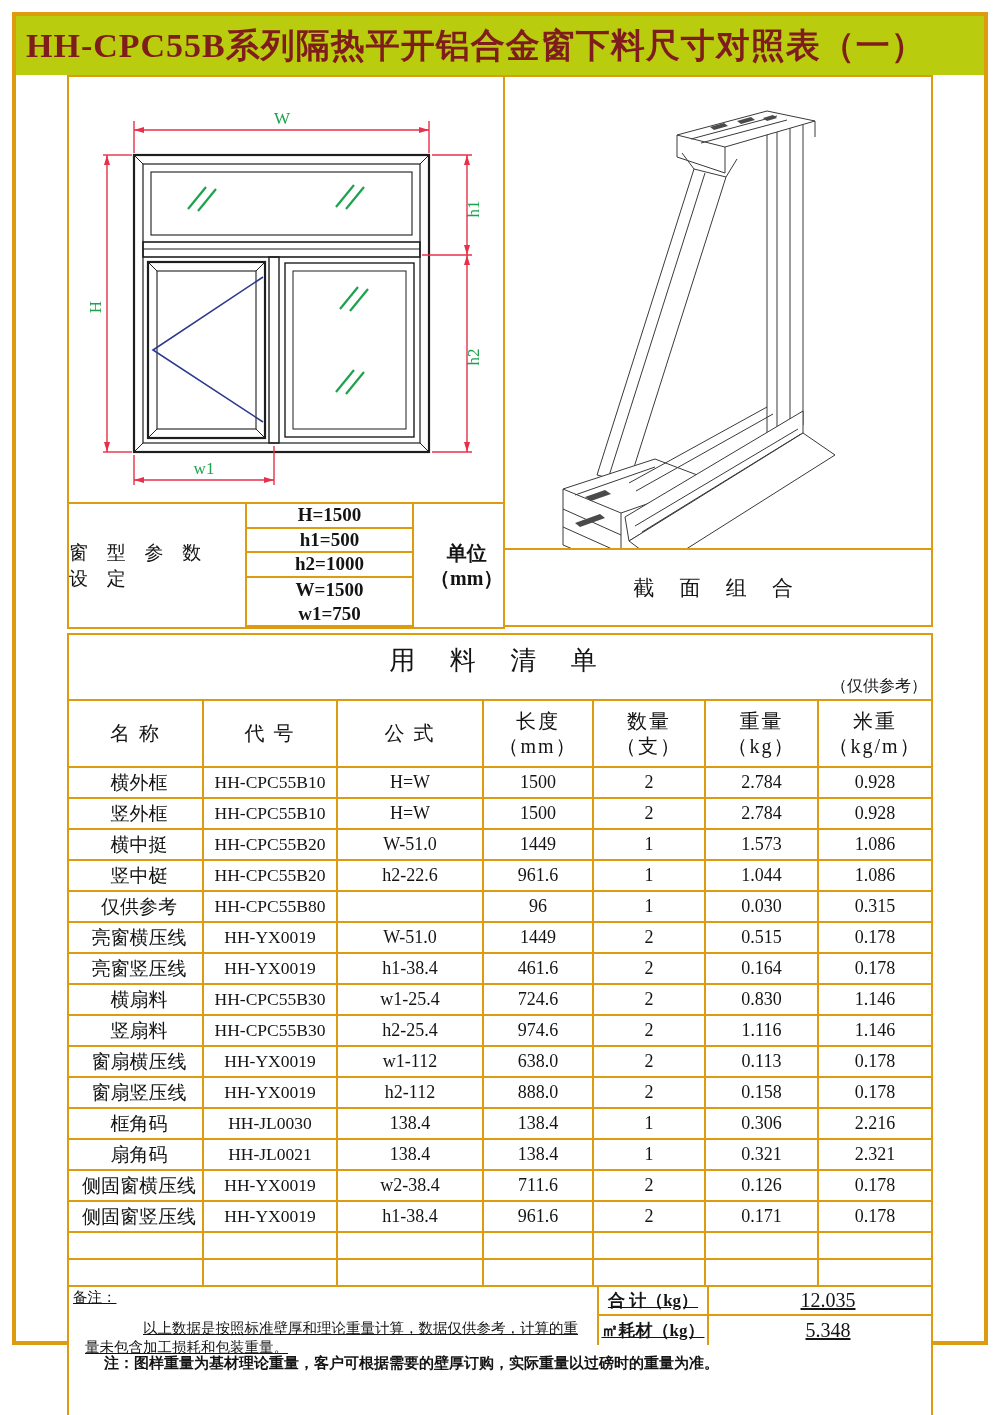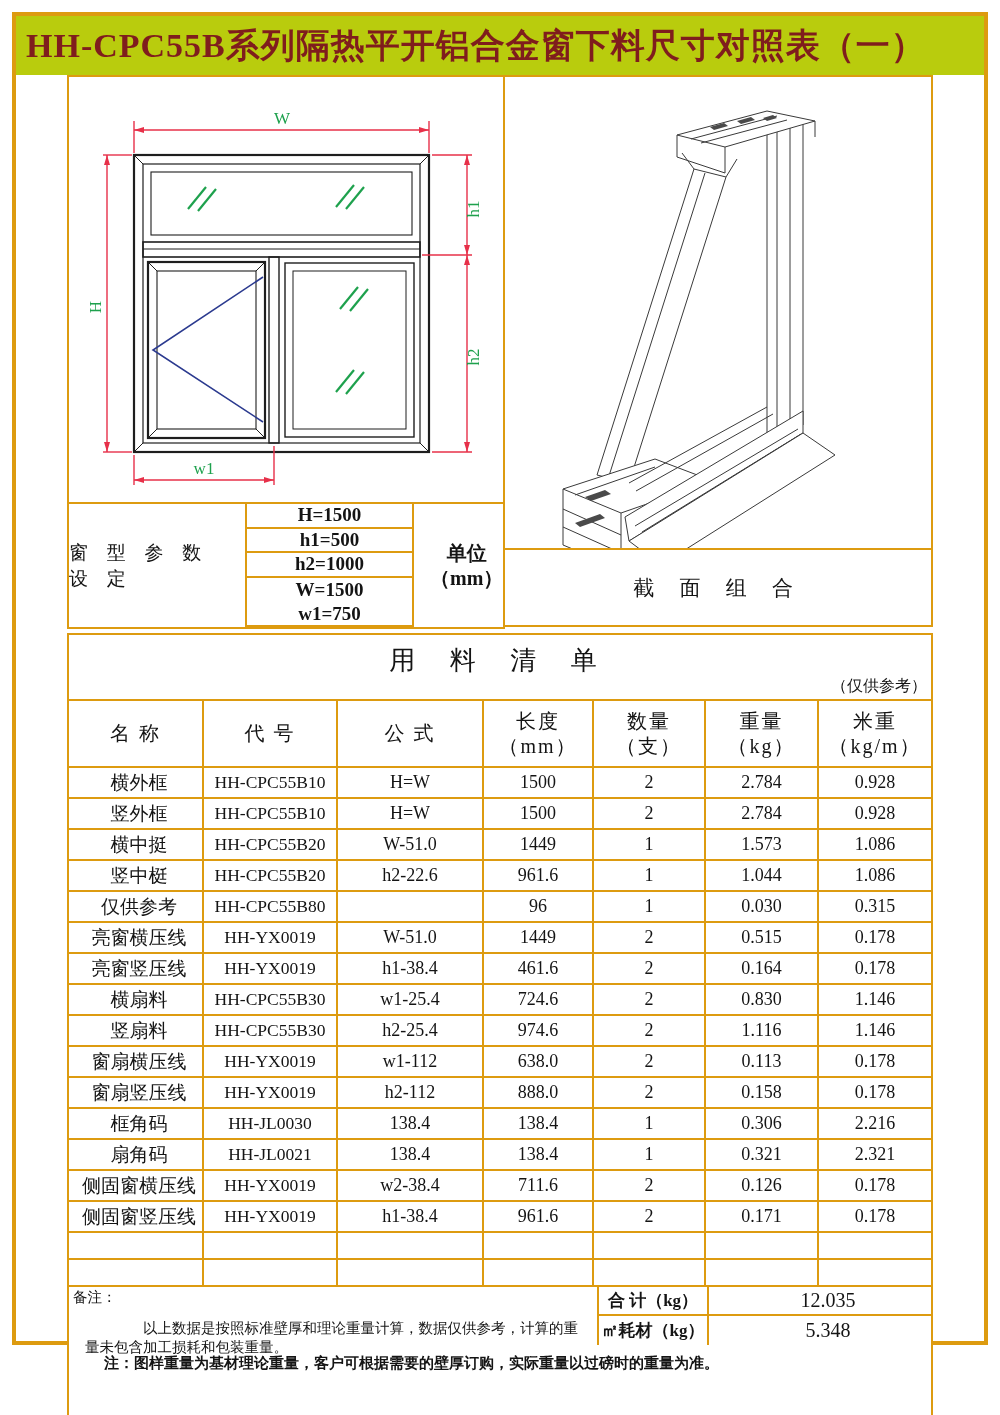--- a/index.html
+++ b/index.html
@@ -44,21 +44,21 @@
   .bom-cell{border-right:2px solid var(--border_orange);border-bottom:2px solid var(--border_orange);
         display:flex;align-items:center;justify-content:center;text-align:center;
         font-size:18px;white-space:pre-line;line-height:1.25;overflow:hidden;}
   .bom-row .bom-cell:last-child{border-right:none;}
   .bom-header .bom-cell{height:65px;font-size:20px;letter-spacing:2px;}
   .bom-data .bom-cell{height:29px;}
   .bom-data .bom-cell.c0{font-size:19px;letter-spacing:0px;padding-left:7px;}
   .bom-data .bom-cell.c1{font-size:17.5px;}
   .bom-empty .bom-cell{height:25px;}
 
-  .bom-footer{display:grid;grid-template-columns:530px 110px 1fr;grid-template-rows:29px 29px;}
+  .bom-footer{display:grid;grid-template-columns:530px 110px 1fr;grid-template-rows:29px 29px;text-decoration:underline;}
   .remark-cell{grid-row:1/3;grid-column:1;border-right:2px solid var(--border_orange);
         padding:1px 6px 0 4px;font-size:14.5px;line-height:1.3;}
   .remark-cell p{margin:12px;text-indent:4em;}
   .total-label{grid-column:2;display:flex;align-items:center;justify-content:center;
         font-size:17px;font-weight:700;border-right:2px solid var(--border_orange);
         border-bottom:2px solid var(--border_orange);}
   .total-value{grid-column:3;display:flex;align-items:center;justify-content:center;
         font-size:20px;border-bottom:2px solid var(--border_orange);padding-left:16px;}
   .bom-footer .r2l{grid-row:2;grid-column:2;border-bottom:none;}
   .bom-footer .r2v{grid-row:2;grid-column:3;border-bottom:none;}

